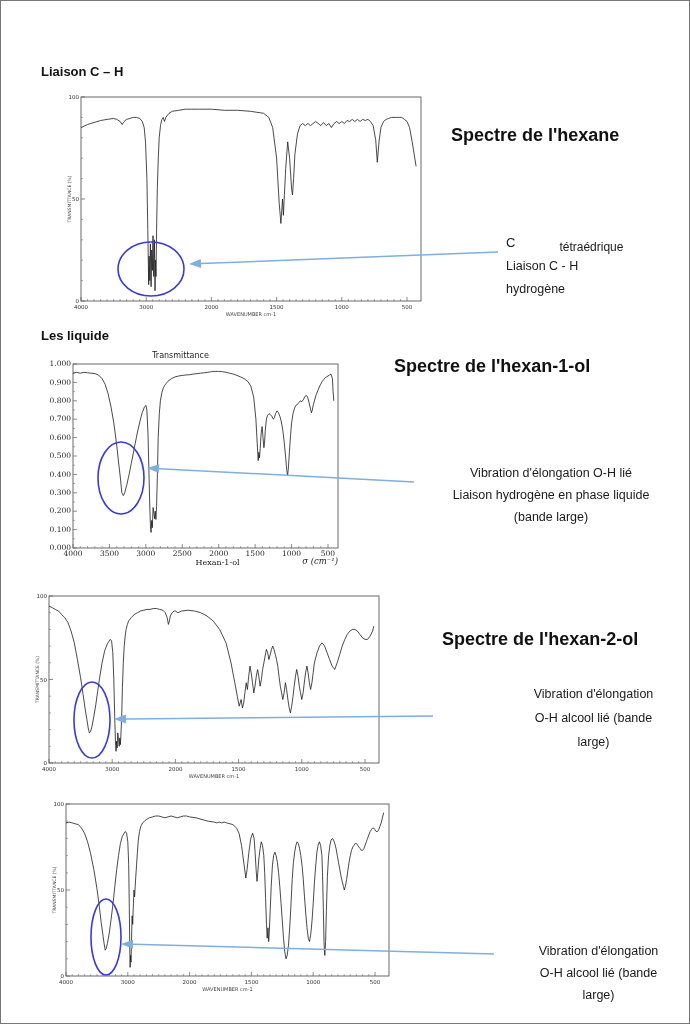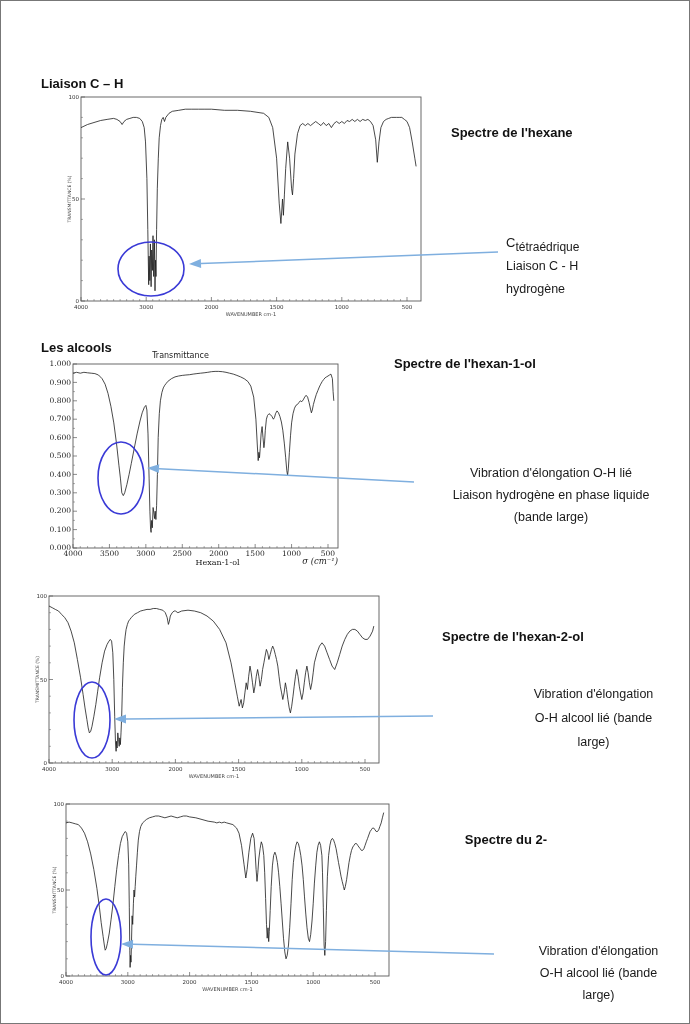--- a/index.html
+++ b/index.html
@@ -1,42 +1,42 @@
 <!DOCTYPE html>
 <html style="--c-title: #1a1aff; --c-ellipse: #3a3ad6; --c-arrow: #7fafdf; --c-curve: #1c1c1c; --c-frame: #5a5a5a;"><head>
 <meta charset="utf-8">
 <style>
   html,body{margin:0;padding:0;background:#e8e8e8;}
   .page{position:relative;width:688px;height:1022px;margin:0 auto;background:#fff;
         border:1px solid #777;overflow:hidden;font-family:"Liberation Sans",sans-serif;color:#000;}
   .title{position:absolute;left:40px;top:26px;font-size:18px;font-weight:bold;color:var(--c-title);}
-  .section{position:absolute;font-size:13px;font-weight:bold;color:#111;margin-top:12px;}
+  .section{position:absolute;font-size:13px;font-weight:bold;color:#111;}
   .sec1{left:40px;top:63px;}
   .sec2{left:40px;top:327px;}
   .chart{position:absolute;}
   .chart svg{display:block;font-family:"DejaVu Sans",sans-serif;}
   .xt,.yt{font-size:5.5px;fill:#333;}
   .serif{font-family:"DejaVu Serif",serif;font-size:7.5px;fill:#222;}
   .ct{font-size:8px;fill:#222;font-family:"DejaVu Sans",sans-serif;}
   .xl{font-size:5px;fill:#444;}
   .yl{font-size:4.5px;fill:#444;}
   .fc{font-family:"DejaVu Serif",serif;font-size:8px;fill:#222;}
   .fr{font-family:"DejaVu Serif",serif;font-size:8.5px;font-style:italic;fill:#222;}
-  .spec-heading{position:absolute;font-size:13px;font-weight:bold;color:#111;}
+  .spec-heading{position:absolute;font-size:18px;font-weight:bold;color:#111;}
   .h1x{left:450px;top:124px;}
   .h2x{left:393px;top:355px;}
   .h3x{left:427px;top:628px;margin-left:14px;}
   .h4x{left:425px;top:828px;width:160px;text-align:center;line-height:1.7;}
   .ann{position:absolute;font-size:12.5px;color:#1a1a1a;}
   .ann1{left:505px;top:230px;line-height:1.85;}
   .ann2{left:405px;top:462px;width:290px;text-align:center;line-height:1.75;}
   .ann3{left:490px;top:682px;width:205px;text-align:center;line-height:1.9;}
   .ann4{left:500px;top:940px;width:195px;text-align:center;line-height:1.75;}
   .pre{font-size:13px;}
-  .subsc{display:inline-block;transform:translateY(4px);font-size:12px;}
+  .subsc{display:inline-block;transform:translateY(4px);font-size:12px;margin-left:44px;}
   .overlay{position:absolute;left:0;top:0;pointer-events:none;}
 </style>
 </head>
 <body>
 
 <div class="page">
 
 
   <div class="section sec1">Liaison C – H</div>
 
@@ -121,21 +121,21 @@
   </div>
 
   <div class="spec-heading h1x">Spectre de l'hexane</div>
 
   <div class="ann ann1">
     <div><span class="pre">C</span><span class="subsc">tétraédrique</span></div>
     <div>Liaison C - H</div>
     <div>hydrogène</div>
   </div>
 
-  <div class="section sec2">Les alcools</div>
+  <div class="section sec2">Les liquide</div>
 
   <div class="chart" style="left:30px;top:345px;">
     <svg width="335" height="235" viewBox="0 0 335 235">
         <rect x="42" y="18" width="265" height="184" fill="none" stroke="#5a5a5a" stroke-width="0.9"></rect>
         <line x1="42" y1="202" x2="42" y2="198" stroke="#5a5a5a" stroke-width="0.7"></line>
         <text x="42" y="210" text-anchor="middle" class="xt serif">4000</text>
         <line x1="78.42857142857142" y1="202" x2="78.42857142857142" y2="198" stroke="#5a5a5a" stroke-width="0.7"></line>
         <text x="78.42857142857142" y="210" text-anchor="middle" class="xt serif">3500</text>
         <line x1="114.85714285714285" y1="202" x2="114.85714285714285" y2="198" stroke="#5a5a5a" stroke-width="0.7"></line>
         <text x="114.85714285714285" y="210" text-anchor="middle" class="xt serif">3000</text>
@@ -386,21 +386,20 @@
         <line x1="37" y1="127.4" x2="39" y2="127.4" stroke="#5a5a5a" stroke-width="0.5"></line>
         <line x1="37" y1="144.6" x2="39" y2="144.6" stroke="#5a5a5a" stroke-width="0.5"></line>
         <line x1="37" y1="161.8" x2="39" y2="161.8" stroke="#5a5a5a" stroke-width="0.5"></line>
         <polyline points="37.0,25.9 40.1,25.1 43.2,25.9 46.3,26.8 49.4,27.6 52.5,31.1 55.5,36.2 58.6,44.8 61.7,56.9 64.8,72.4 67.9,91.3 70.4,110.2 72.2,125.7 74.1,139.4 75.3,148.0 76.2,153.2 77.2,151.5 78.4,146.3 80.3,136.0 82.1,122.2 84.0,106.8 85.8,89.6 87.7,72.4 89.5,58.6 91.4,46.6 93.2,39.7 95.1,36.2 96.3,34.5 97.6,36.2 98.8,44.8 99.7,67.2 100.3,110.2 100.8,153.2 101.1,170.4 101.6,158.4 102.0,165.2 102.5,144.6 103.1,118.8 103.7,127.4 104.4,106.8 105.0,93.0 105.6,99.9 106.2,89.6 106.8,79.2 107.5,68.9 108.4,55.2 109.3,43.1 110.5,34.5 111.8,29.4 113.6,25.9 115.5,24.2 117.3,22.5 120.4,20.8 123.5,19.9 126.6,19.0 129.7,19.0 132.8,19.9 135.9,20.8 139.0,19.9 142.1,19.0 145.1,19.9 148.2,20.8 151.3,19.9 154.4,19.0 157.5,19.0 160.6,19.9 166.8,20.8 173.0,22.5 179.1,24.2 185.3,25.1 187.8,25.9 190.3,25.1 192.7,25.9 195.2,25.1 197.7,25.9 203.9,27.6 207.6,31.1 210.0,36.2 212.5,48.3 215.0,67.2 216.8,81.0 218.1,72.4 219.9,55.2 221.8,41.4 223.6,36.2 225.1,41.4 226.1,55.2 227.1,72.4 228.0,84.4 228.8,75.8 229.8,62.0 231.1,51.7 232.3,44.8 233.5,48.3 234.8,58.6 235.7,75.8 236.6,101.6 237.5,127.4 238.2,141.2 239.0,130.8 239.7,144.6 240.3,134.3 241.2,113.6 242.2,89.6 243.4,68.9 244.6,58.6 245.9,55.2 247.1,58.6 248.4,65.5 249.6,75.8 250.8,89.6 252.1,106.8 253.3,124.0 254.5,141.2 255.8,154.9 257.0,161.8 258.2,158.4 259.5,148.0 260.7,130.8 262.0,106.8 263.2,82.7 264.4,65.5 265.7,55.2 266.9,48.3 268.1,44.8 269.4,46.6 270.6,51.7 271.8,58.6 273.1,68.9 274.3,82.7 275.5,99.9 276.8,117.1 278.0,130.8 279.3,141.2 280.5,144.6 281.7,137.7 283.0,124.0 284.2,106.8 285.4,86.1 286.7,68.9 287.9,55.2 289.1,48.3 290.4,44.8 291.6,48.3 292.9,58.6 293.5,75.8 294.3,110.2 295.1,148.0 295.8,158.4 296.6,144.6 297.4,113.6 298.4,79.2 299.6,58.6 300.9,48.3 302.1,43.1 303.4,41.4 304.6,43.1 305.8,46.6 307.1,51.7 308.3,58.6 309.5,65.5 310.8,72.4 312.0,79.2 313.2,84.4 314.5,89.6 315.3,93.0 316.3,89.6 317.6,82.7 318.8,74.1 320.0,65.5 321.3,58.6 322.5,53.4 323.8,50.0 325.0,48.3 326.2,46.6 327.5,46.6 328.7,48.3 329.9,50.0 331.2,51.7 332.4,53.4 333.6,53.4 334.9,51.7 336.1,48.3 337.3,44.8 338.6,41.4 339.8,38.0 341.1,34.5 342.3,32.8 343.5,31.1 344.8,31.1 346.0,32.8 347.2,34.5 348.5,34.5 349.7,32.8 350.9,29.4 352.2,25.9 353.4,20.8 354.7,15.6" fill="none" stroke="#1c1c1c" stroke-width="0.8" stroke-linejoin="round"></polyline>
         <text x="198.5" y="194" text-anchor="middle" class="xl">WAVENUMBER cm-1</text>
         <text x="27" y="93" text-anchor="middle" class="yl" transform="rotate(-90 27 93)">TRANSMITTANCE (%)</text>
       </svg>
   </div>
 
   <div class="spec-heading h4x">
-    <div>Spectre du 2-</div>
   </div>
 
   <div class="ann ann4">
     <div>Vibration d'élongation</div>
     <div>O-H alcool lié (bande</div>
     <div>large)</div>
   </div>
 
   <svg class="overlay" width="688" height="1022" viewBox="0 0 688 1022" id="overlay">
       <ellipse cx="150" cy="268" rx="33" ry="27" fill="none" stroke="#3a3ad6" stroke-width="1.6"></ellipse>

